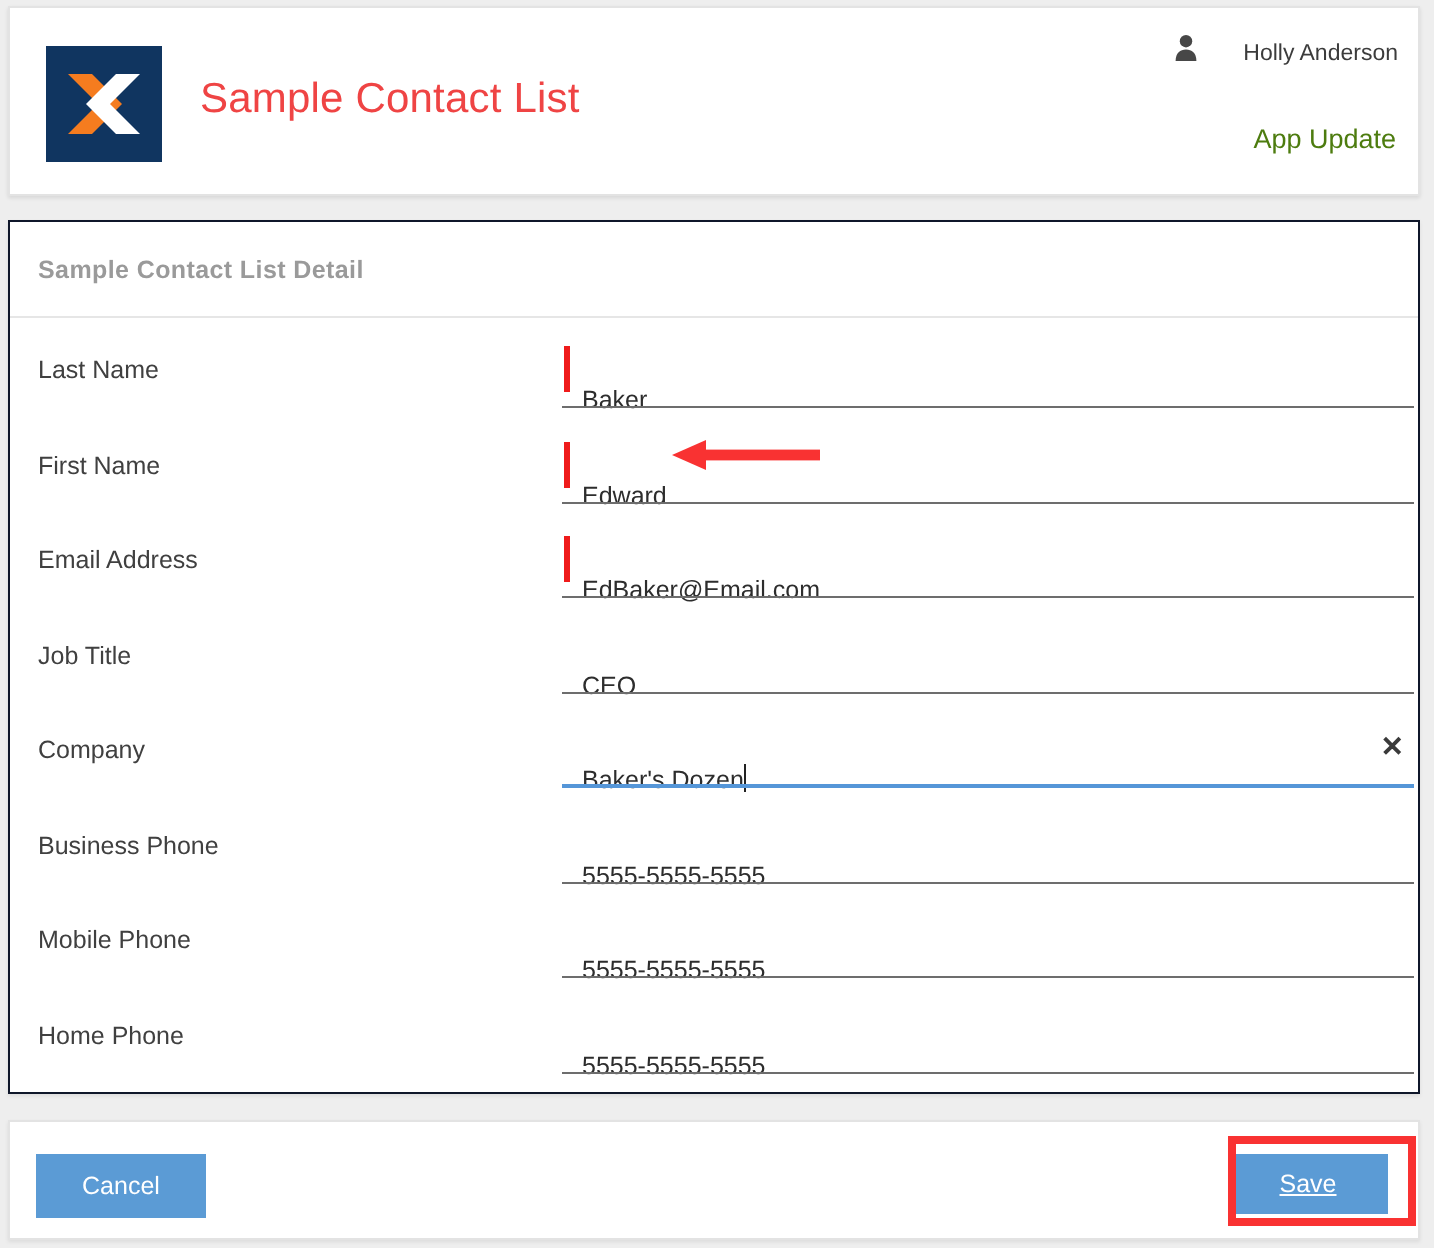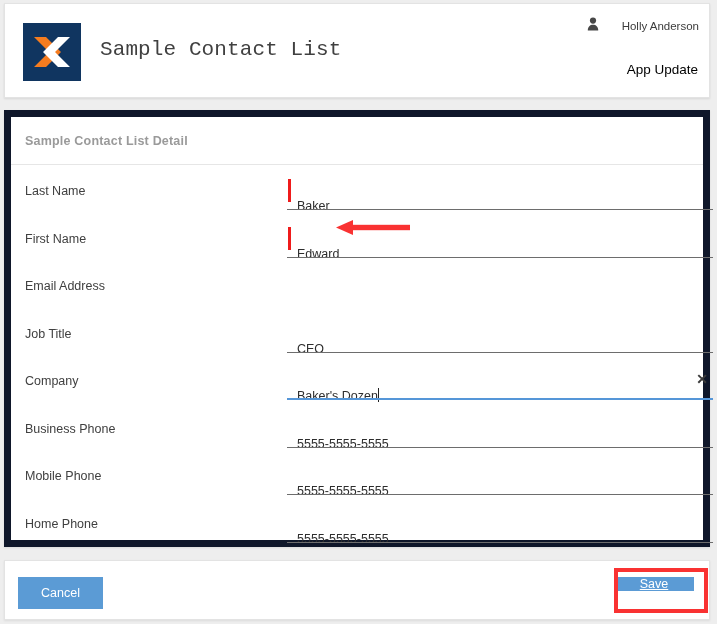--- a/index.html
+++ b/index.html
@@ -45,25 +45,24 @@
     background: #103560;
     overflow: hidden;
   }
   .logo svg { display: block; }
 
   .app-title {
     position: absolute;
     left: 95px;
     top: 34px;
     font-size: 21px;
-    color: #404040;
+    color: #ef4444;
     font-weight: 400;
     letter-spacing: 0.1px;
     white-space: nowrap;
-    font-family: Liberation Mono, monospace;
   }
 
   .user-box {
     position: absolute;
     right: 10px;
     top: 13px;
     display: flex;
     align-items: center;
     gap: 23px;
   }
@@ -72,34 +71,34 @@
     font-size: 11.5px;
     color: #3c3c3c;
     white-space: nowrap;
   }
 
   .app-update {
     position: absolute;
     right: 11px;
     top: 58px;
     font-size: 13.5px;
-    color: #000000;
+    color: #4d7c0f;
     white-space: nowrap;
     cursor: pointer;
   }
 
   
   .form-card {
     position: absolute;
     left: 4px;
     top: 110px;
     width: 706px;
     height: 437px;
     background: #ffffff;
-    border: 7px solid #0f172a;
+    border: 1px solid #0f172a;
     box-shadow: 0 1px 2px rgba(0,0,0,0.08);
     box-sizing: border-box;
   }
 
   .section-title {
     position: absolute;
     left: 14px;
     top: 17px;
     font-size: 12.5px;
     font-weight: bold;
@@ -225,21 +224,21 @@
   .btn-cancel {
     left: 13px;
     top: 16px;
     width: 85px;
     height: 32px;
   }
   .btn-save {
     right: 15px;
     top: 16px;
     width: 80px;
-    height: 14px;
+    height: 30px;
     text-decoration: underline;
   }
 
   
   .anno-box {
     position: absolute;
     right: 9px;
     top: 568px;
     width: 94px;
     height: 45px;
@@ -304,20 +303,25 @@
         <div class="field-row">
           <div class="field-label">First Name</div>
           <div class="field-control">
             <div class="req-bar"></div>
             <div class="field-value"><span>Edward</span></div>
             <div class="field-underline"></div>
           </div>
         </div>
         <div class="field-row">
           <div class="field-label">Email Address</div>
+          <div class="field-control">
+            <div class="req-bar"></div>
+            <div class="field-value"><span>EdBaker@Email.com</span></div>
+            <div class="field-underline"></div>
+          </div>
         </div>
         <div class="field-row">
           <div class="field-label">Job Title</div>
           <div class="field-control">
             <div class="field-value"><span>CEO</span></div>
             <div class="field-underline"></div>
           </div>
         </div>
         <div class="field-row">
           <div class="field-label">Company</div>

